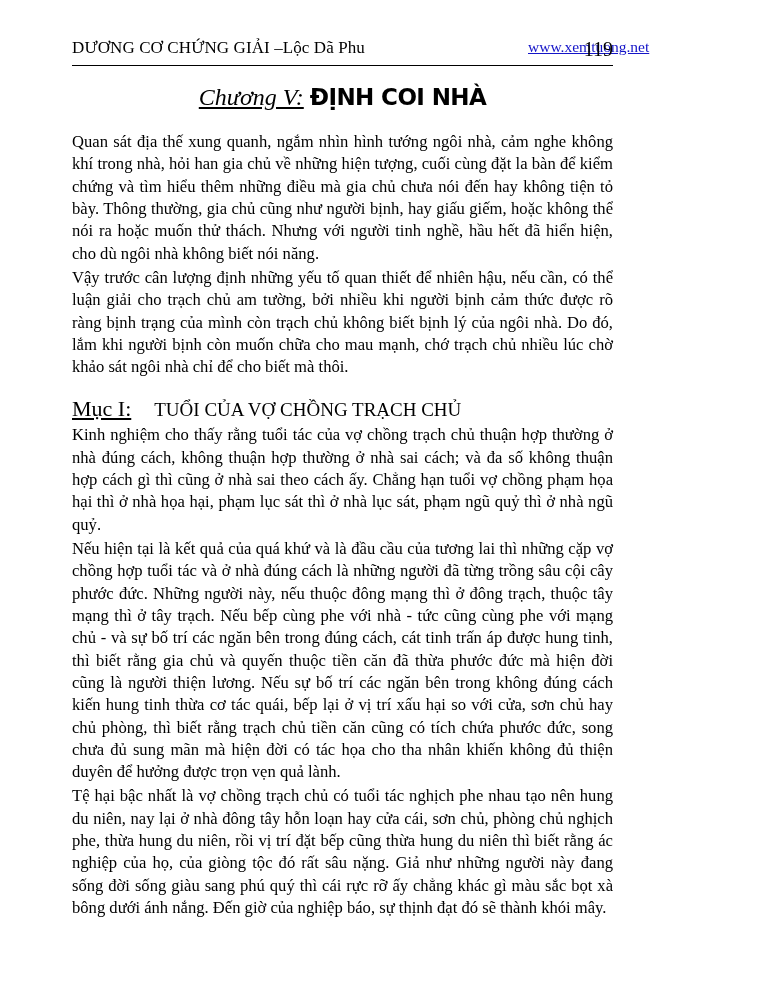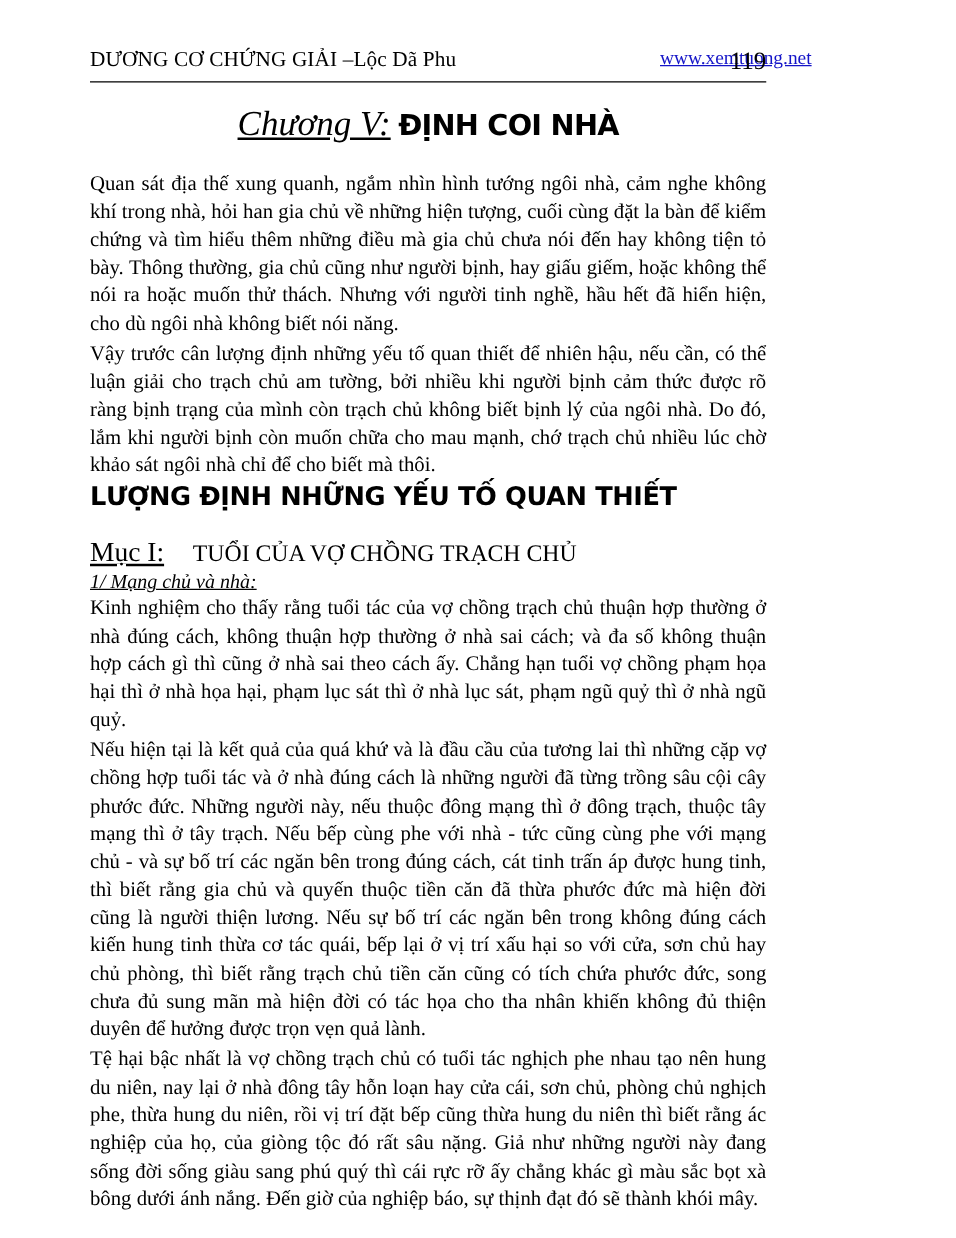--- a/index.html
+++ b/index.html
@@ -57,21 +57,21 @@
 
   
   .chapter-line {
     text-align: center;
     margin-top: 16px;
     margin-bottom: 20px;
     white-space: nowrap;
   }
   .chapter-pre {
     font-style: italic;
-    font-size: 28px;
+    font-size: 24px;
     text-decoration: underline;
     vertical-align: baseline;
   }
   .chapter-main {
     font-family: "DejaVu Sans", "Liberation Sans", sans-serif;
     font-weight: bold;
     font-size: 23px;
     letter-spacing: -0.6px;
     vertical-align: baseline;
     margin-left: 6px;
@@ -133,25 +133,23 @@
   </div>
   <div class="header-rule"></div>
 
   <div class="chapter-line">
     <span class="chapter-pre">Chương V:</span><span class="chapter-main">ĐỊNH COI NHÀ</span>
   </div>
 
   <p class="body">Quan sát địa thế xung quanh, ngắm nhìn hình tướng ngôi nhà, cảm nghe không khí trong nhà, hỏi han gia chủ về những hiện tượng, cuối cùng đặt la bàn để kiểm chứng và tìm hiểu thêm những điều mà gia chủ chưa nói đến hay không tiện tỏ bày. Thông thường, gia chủ cũng như người bịnh, hay giấu giếm, hoặc không thể nói ra hoặc muốn thử thách. Nhưng với người tinh nghề, hầu hết đã hiển hiện, cho dù ngôi nhà không biết nói năng.</p>
   <p class="body">Vậy trước cân lượng định những yếu tố quan thiết để nhiên hậu, nếu cần, có thể luận giải cho trạch chủ am tường, bởi nhiều khi người bịnh cảm thức được rõ ràng bịnh trạng của mình còn trạch chủ không biết bịnh lý của ngôi nhà. Do đó, lắm khi người bịnh còn muốn chữa cho mau mạnh, chớ trạch chủ nhiều lúc chờ khảo sát ngôi nhà chỉ để cho biết mà thôi.</p>
 
-  <div class="tiet-title">LƯỢNG ĐỊNH NHỮNG YẾU TỐ QUAN THIẾT</div>
 
   <div class="muc-line">
     <span class="muc-label">Mục I:</span><span class="muc-text">TUỔI CỦA VỢ CHỒNG TRẠCH CHỦ</span>
   </div>
 
-  <div class="sub-head">1/ Mạng chủ và nhà:</div>
 
   <p class="body">Kinh nghiệm cho thấy rằng tuổi tác của vợ chồng trạch chủ thuận hợp thường ở nhà đúng cách, không thuận hợp thường ở nhà sai cách; và đa số không thuận hợp cách gì thì cũng ở nhà sai theo cách ấy. Chẳng hạn tuổi vợ chồng phạm họa hại thì ở nhà họa hại, phạm lục sát thì ở nhà lục sát, phạm ngũ quỷ thì ở nhà ngũ quỷ.</p>
   <p class="body">Nếu hiện tại là kết quả của quá khứ và là đầu cầu của tương lai thì những cặp vợ chồng hợp tuổi tác và ở nhà đúng cách là những người đã từng trồng sâu cội cây phước đức. Những người này, nếu thuộc đông mạng thì ở đông trạch, thuộc tây mạng thì ở tây trạch. Nếu bếp cùng phe với nhà - tức cũng cùng phe với mạng chủ - và sự bố trí các ngăn bên trong đúng cách, cát tinh trấn áp được hung tinh, thì biết rằng gia chủ và quyến thuộc tiền căn đã thừa phước đức mà hiện đời cũng là người thiện lương. Nếu sự bố trí các ngăn bên trong không đúng cách kiến hung tinh thừa cơ tác quái, bếp lại ở vị trí xấu hại so với cửa, sơn chủ hay chủ phòng, thì biết rằng trạch chủ tiền căn cũng có tích chứa phước đức, song chưa đủ sung mãn mà hiện đời có tác họa cho tha nhân khiến không đủ thiện duyên để hưởng được trọn vẹn quả lành.</p>
   <p class="body">Tệ hại bậc nhất là vợ chồng trạch chủ có tuổi tác nghịch phe nhau tạo nên hung du niên, nay lại ở nhà đông tây hỗn loạn hay cửa cái, sơn chủ, phòng chủ nghịch phe, thừa hung du niên, rồi vị trí đặt bếp cũng thừa hung du niên thì biết rằng ác nghiệp của họ, của giòng tộc đó rất sâu nặng. Giả như những người này đang sống đời sống giàu sang phú quý thì cái rực rỡ ấy chẳng khác gì màu sắc bọt xà bông dưới ánh nắng. Đến giờ của nghiệp báo, sự thịnh đạt đó sẽ thành khói mây.</p>
 
 </div>
 
 </body></html>

